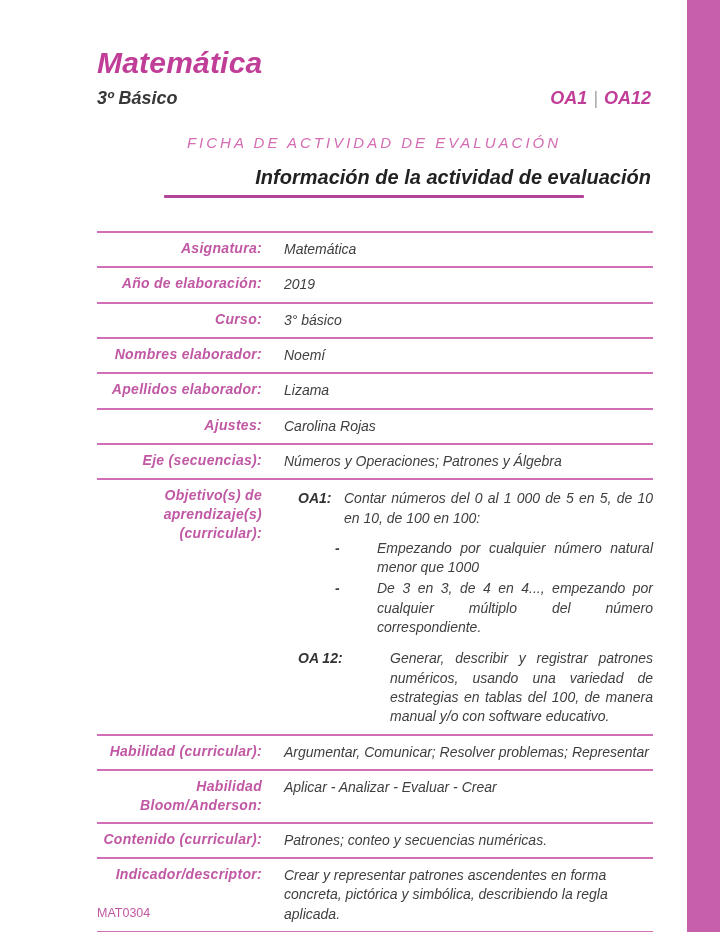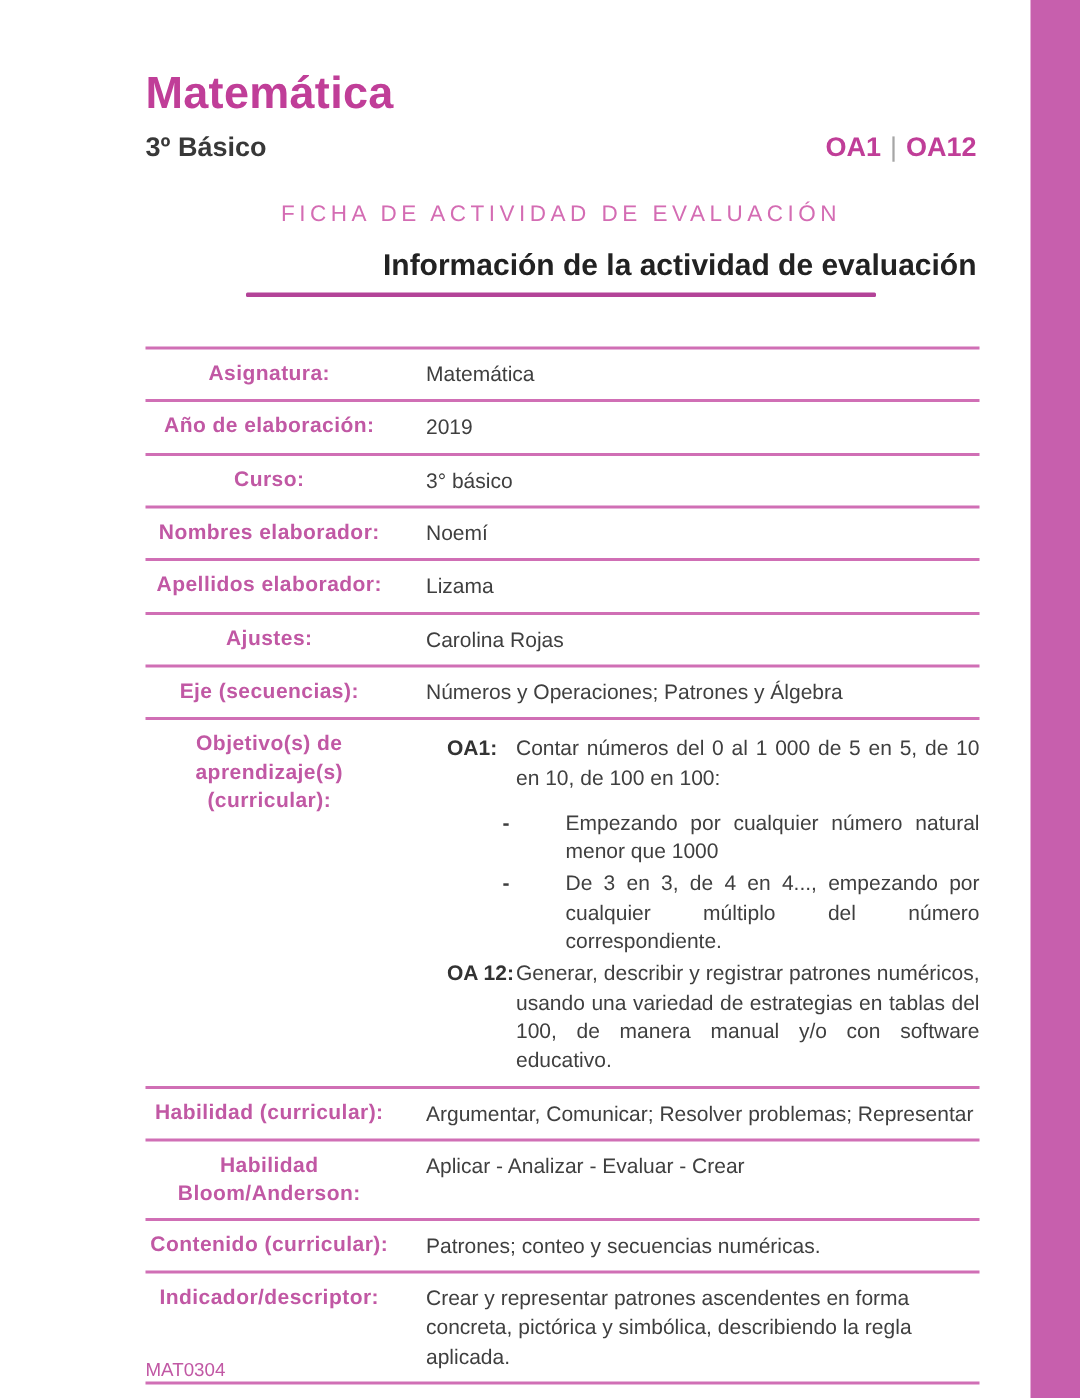--- a/index.html
+++ b/index.html
@@ -15,21 +15,21 @@
   }
   *{margin:0;padding:0;box-sizing:border-box;}
   body{background:#e9e9e9;font-family:"Liberation Sans","DejaVu Sans",sans-serif;}
   .page{
     position:relative;width:720px;height:932px;background:#ffffff;
     overflow:hidden;margin:0 auto;
   }
   .accent-bar{
     position:absolute;top:0;right:0;width:33px;height:932px;background:var(--bar);
   }
-  .content{padding:46px 69px 0 97px;}
+  .content{padding:46px 69px 0 97px;font-style:italic;}
   .subject-title{
     font-size:30px;font-weight:bold;color:var(--accent);line-height:1.1;letter-spacing:0.2px;
   }
   .grade-row{
     display:flex;justify-content:space-between;align-items:baseline;
     margin-top:9px;width:554px;
   }
   .grade{font-size:18px;font-weight:bold;color:var(--dark);}
   .oa-codes{font-size:18px;font-weight:bold;color:var(--accent);}
   .oa-codes .sep{color:var(--sep-gray);font-weight:normal;padding:0 6px;}
@@ -43,29 +43,29 @@
     width:420px;height:3px;background:var(--underline);margin:6px auto 0 auto;border-radius:1px;
   }
   .info-table{
     margin-top:33px;width:556px;border-bottom:2px solid var(--line);
   }
   .row{
     display:grid;grid-template-columns:165px 1fr;column-gap:22px;
     border-top:2px solid var(--line);padding:6px 0 7px 0;
   }
   .cell-label{
-    text-align:center;font-size:14px;font-weight:bold;color:var(--label);
+    text-align:right;font-size:14px;font-weight:bold;color:var(--label);
     line-height:1.35;letter-spacing:0.3px;
   }
   .cell-value{
     font-size:14px;color:var(--text);line-height:1.38;padding-top:1px;
   }
   .oa-row .cell-value{padding-left:14px;}
   .oa-item{display:flex;margin-top:2px;}
-  .oa-item + .oa-item{margin-top:2px;}
+  .oa-item + .oa-item{margin-top:12px;gap:46px;}
   .oa-code{font-weight:bold;color:#333333;min-width:46px;white-space:nowrap;flex:0 0 auto;}
   .oa-body{flex:1;}
   .oa-text{text-align:justify;}
   .oa-bullets{margin-top:11px;}
   .bullet{display:flex;margin-left:-9px;}
   .bullet + .bullet{margin-top:2px;}
   .bullet-dash{flex:0 0 auto;width:14px;font-weight:bold;color:#3f3f3f;}
   .bullet-text{flex:1;text-align:justify;margin-left:28px;}
   .footer-code{
     position:absolute;left:97px;top:906px;font-size:12.5px;color:var(--label);

